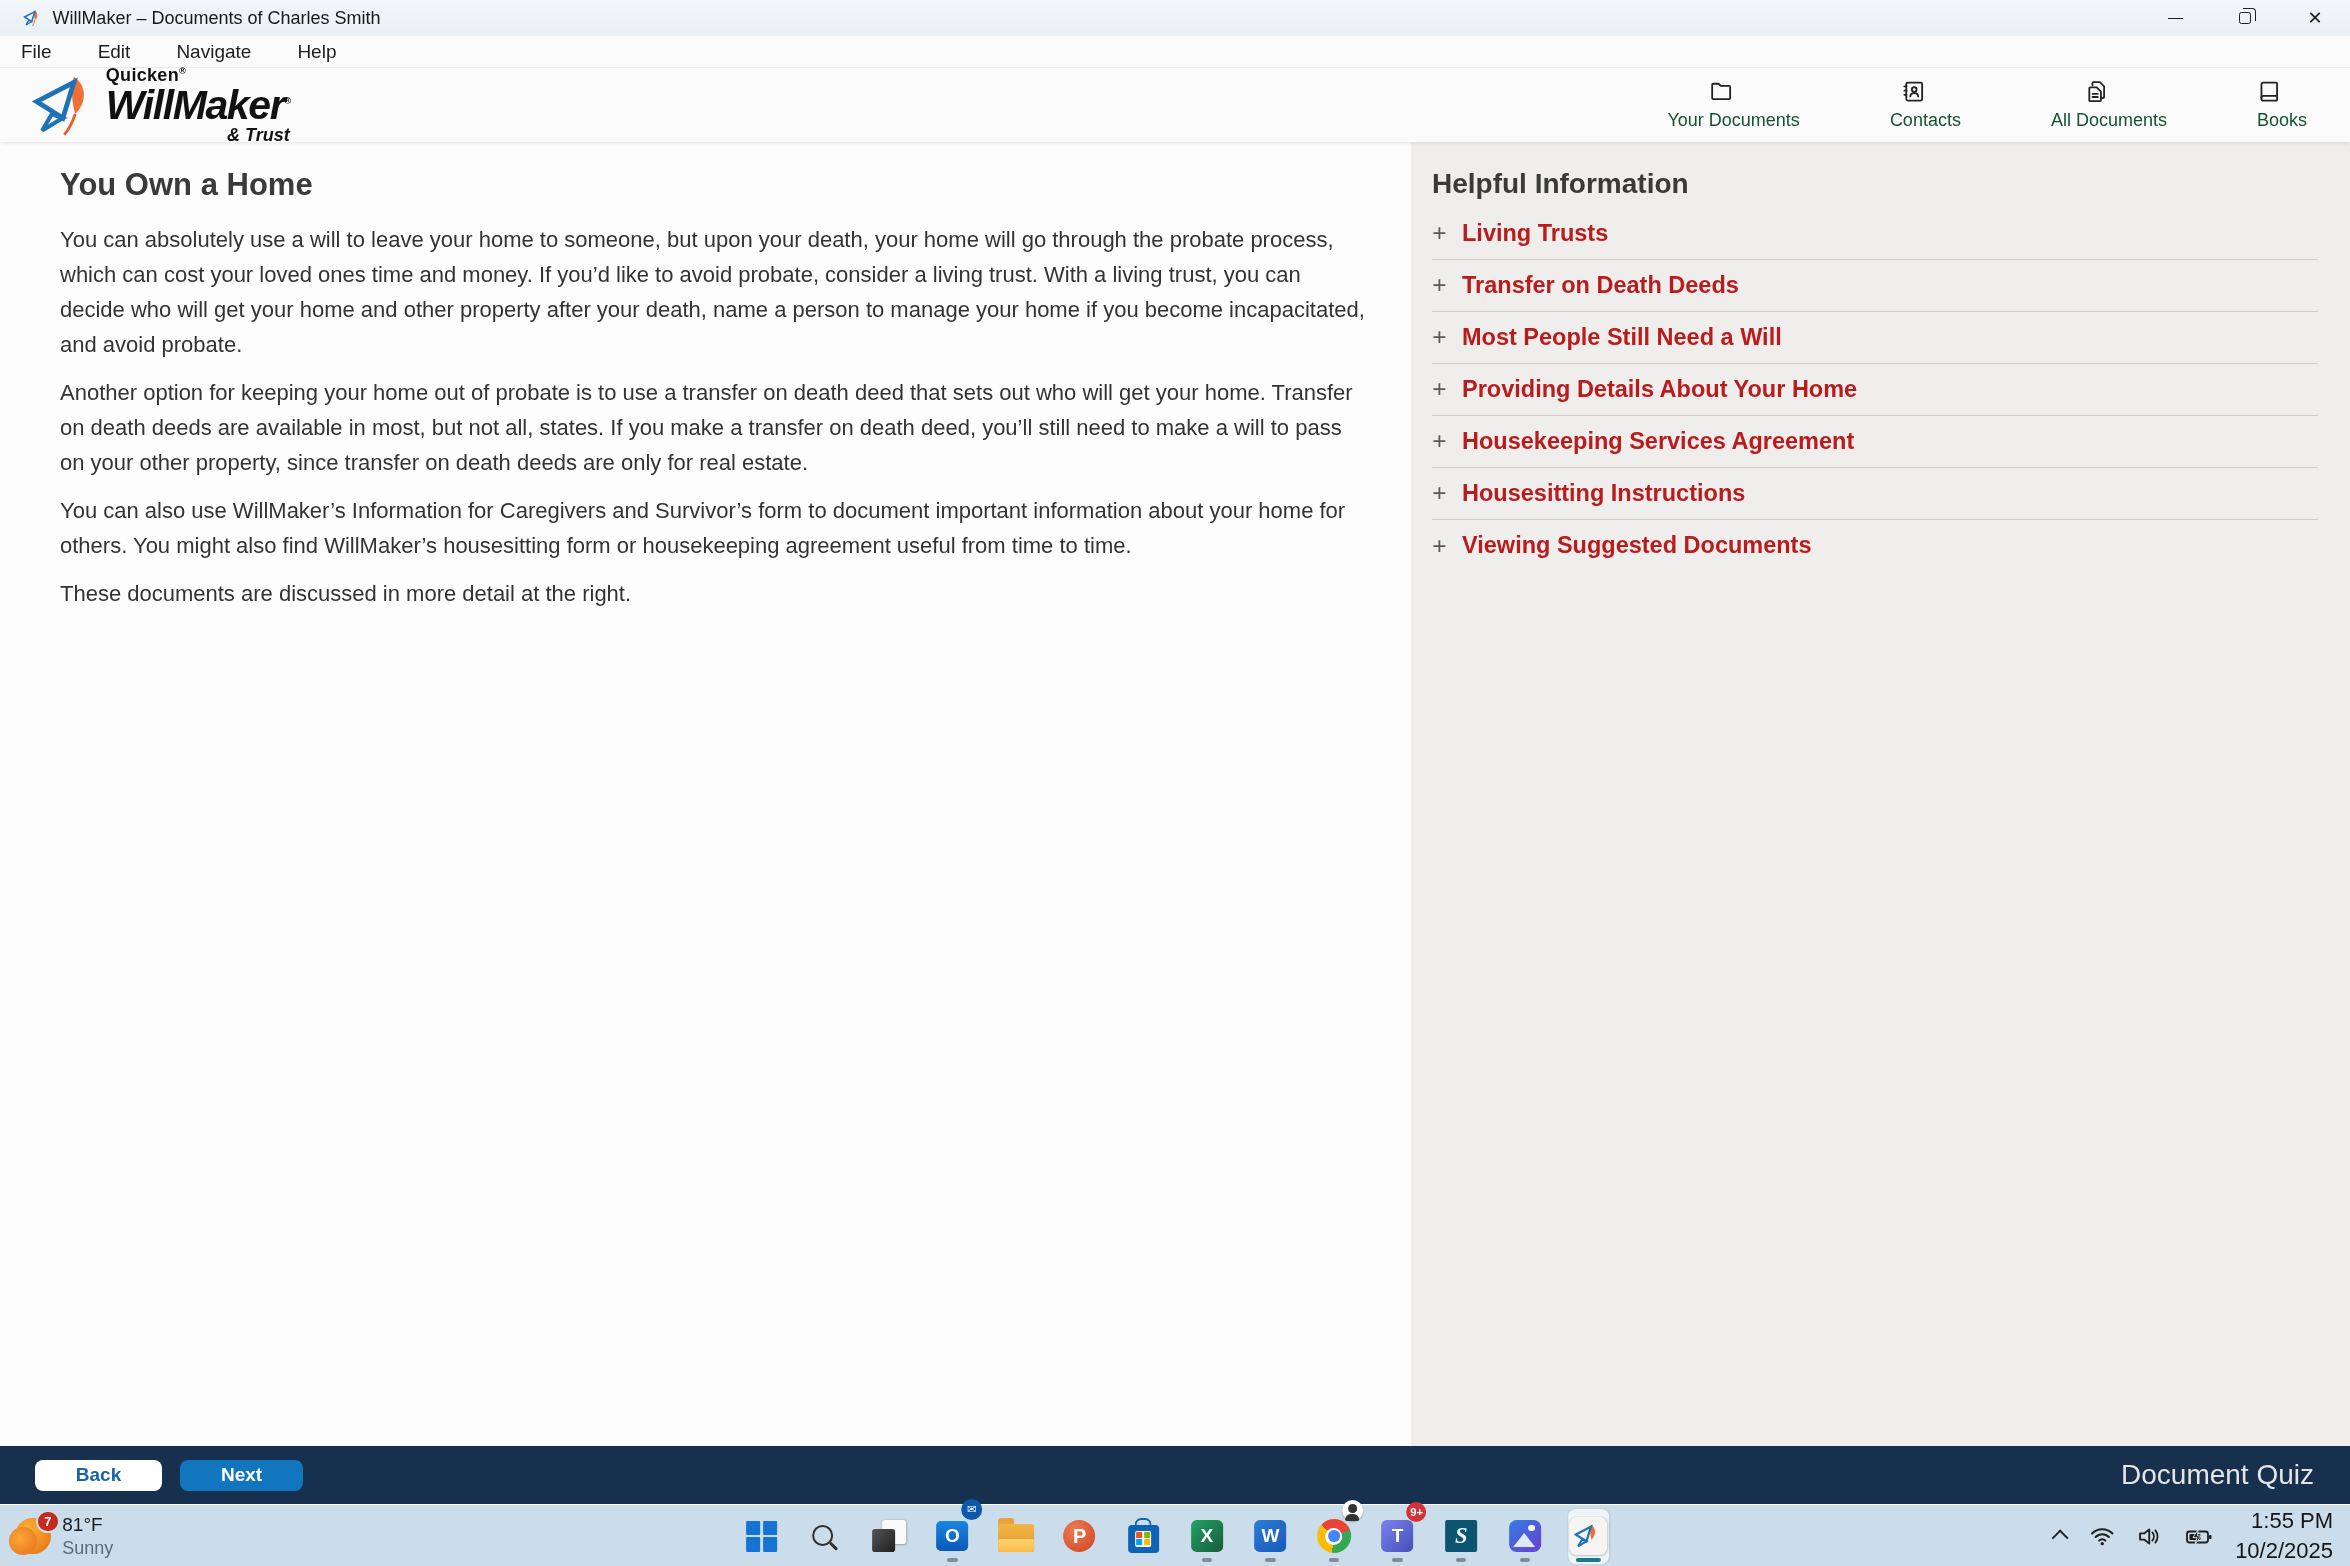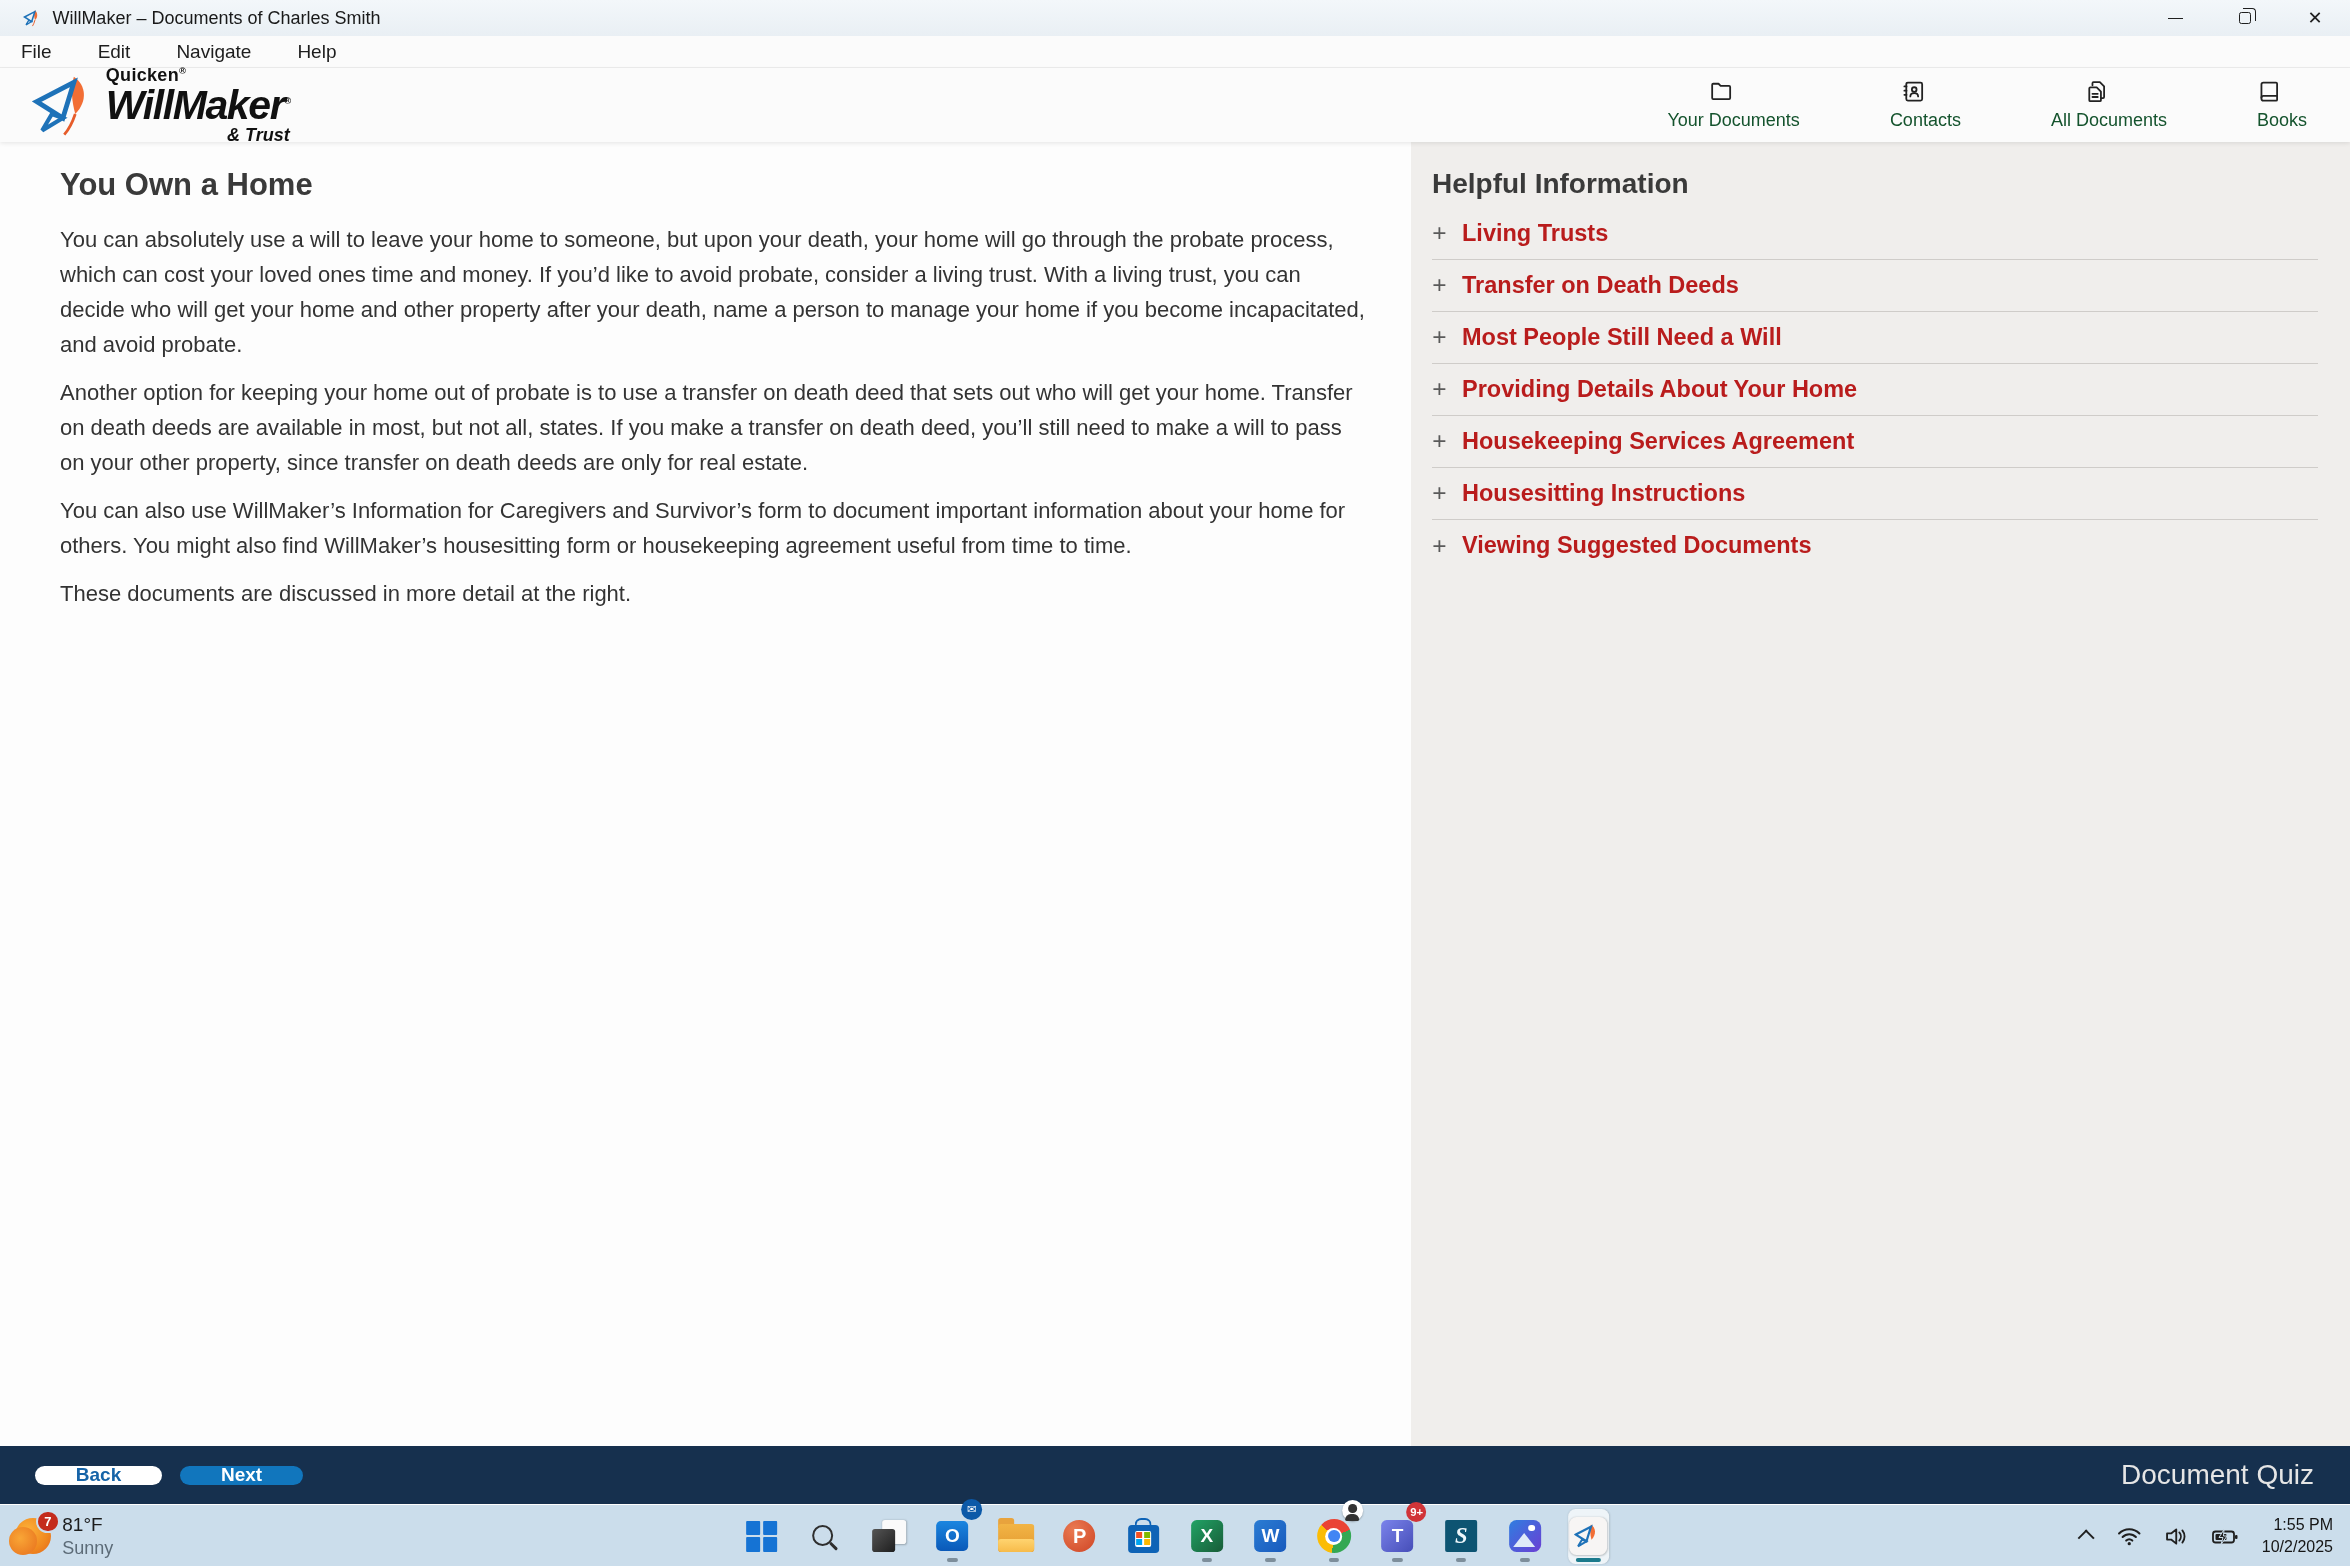--- a/index.html
+++ b/index.html
@@ -44,21 +44,21 @@
   .sidebar { flex:1; background:#f0eeec; padding:26px 32px 0 21px; }
   .sidebar h2 { font-size:28px; font-weight:bold; color:#3a3a3a; margin-bottom:7.5px; }
   .acc-item { display:flex; align-items:center; gap:15px; height:52px; border-bottom:0.9px solid #cfccc9; cursor:default; }
   .acc-item:last-child { border-bottom:none; }
   .acc-plus { font-size:24.5px; color:#5a5a5a; width:15px; text-align:center; }
   .acc-label { font-size:23.5px; font-weight:bold; color:#b91c1c; }
 
   
   .footerbar { position:absolute; left:0; right:0; top:1446px; height:58px; background:#16304e;
     display:flex; align-items:center; padding:0 36px 0 35px; }
-  .btn { height:19px; border:none; border-radius:16px; font-family:"Liberation Sans",sans-serif;
+  .btn { height:31px; border:none; border-radius:8px; font-family:"Liberation Sans",sans-serif;
     font-size:19px; font-weight:bold; display:flex; align-items:center; justify-content:center; cursor:default; }
   .btn-back { width:127px; background:#ffffff; color:#1664a8; }
   .btn-next { width:123px; background:#1176bd; color:#ffffff; margin-left:18px; }
   .quiz-label { margin-left:auto; color:#e5e5e5; font-size:28px; }
 
   
   .taskbar { position:absolute; left:0; right:0; bottom:0; height:62px; background:#cbddeb; display:flex; align-items:center; }
   .weather { display:flex; align-items:center; gap:11.3px; padding-left:15px; cursor:default; }
   .sun { width:36px; height:36px; border-radius:50%; position:relative;
     background:radial-gradient(circle at 35% 35%, #fcb23a, #f0891f 60%, #e2641a); }
@@ -127,21 +127,21 @@
     font-family:"Liberation Serif", serif; display:flex; align-items:center; justify-content:center; border-radius:1.9px; }
   .ic-photos { width:32px; height:32px; border-radius:7.5px; background:linear-gradient(135deg,#2f7ee0,#6b3fd4); position:relative; overflow:hidden; }
   .ic-photos::before { content:""; position:absolute; bottom:4.7px; left:4.7px; width:0; height:0;
     border-left:11.3px solid transparent; border-right:11.3px solid transparent; border-bottom:14px solid #dfeaf8; }
   .ic-photos::after { content:""; position:absolute; top:4.7px; right:5.6px; width:6.6px; height:6.6px; border-radius:50%; background:#ffffff; }
   .ic-wm-tile { width:38px; height:38px; background:#f7f5f4; border-radius:7.5px; display:flex; align-items:center; justify-content:center; box-shadow:0 0.9px 1.9px rgba(0,0,0,.2); }
 
   .tray { margin-left:auto; display:flex; align-items:center; gap:22.6px; padding-right:17px; }
   .tray svg { display:block; }
   .chev-up { width:12.2px; height:12.2px; border-left:2.3px solid #1f1f1f; border-top:2.3px solid #1f1f1f; transform:rotate(45deg) translateY(2.8px); }
-  .clock { text-align:right; font-size:16px; color:#151515; line-height:1.35; cursor:default; }
+  .clock { text-align:right; font-size:22px; color:#151515; line-height:1.35; cursor:default; }
 </style>
 </head>
 <body>
 
 <div class="titlebar">
   <span class="app-ico">
     <svg width="19" height="19" viewBox="0 0 100 100">
       <path d="M62 6 C78 18 80 42 63 58 C58 40 56 22 62 6 Z" fill="#f26e35"></path>
       <path d="M63 58 C60 70 56 80 50 90" stroke="#e65c2a" stroke-width="5" fill="none"></path>
       <polygon points="8,42 62,14 46,66" fill="none" stroke="#1e72b8" stroke-width="8"></polygon>

